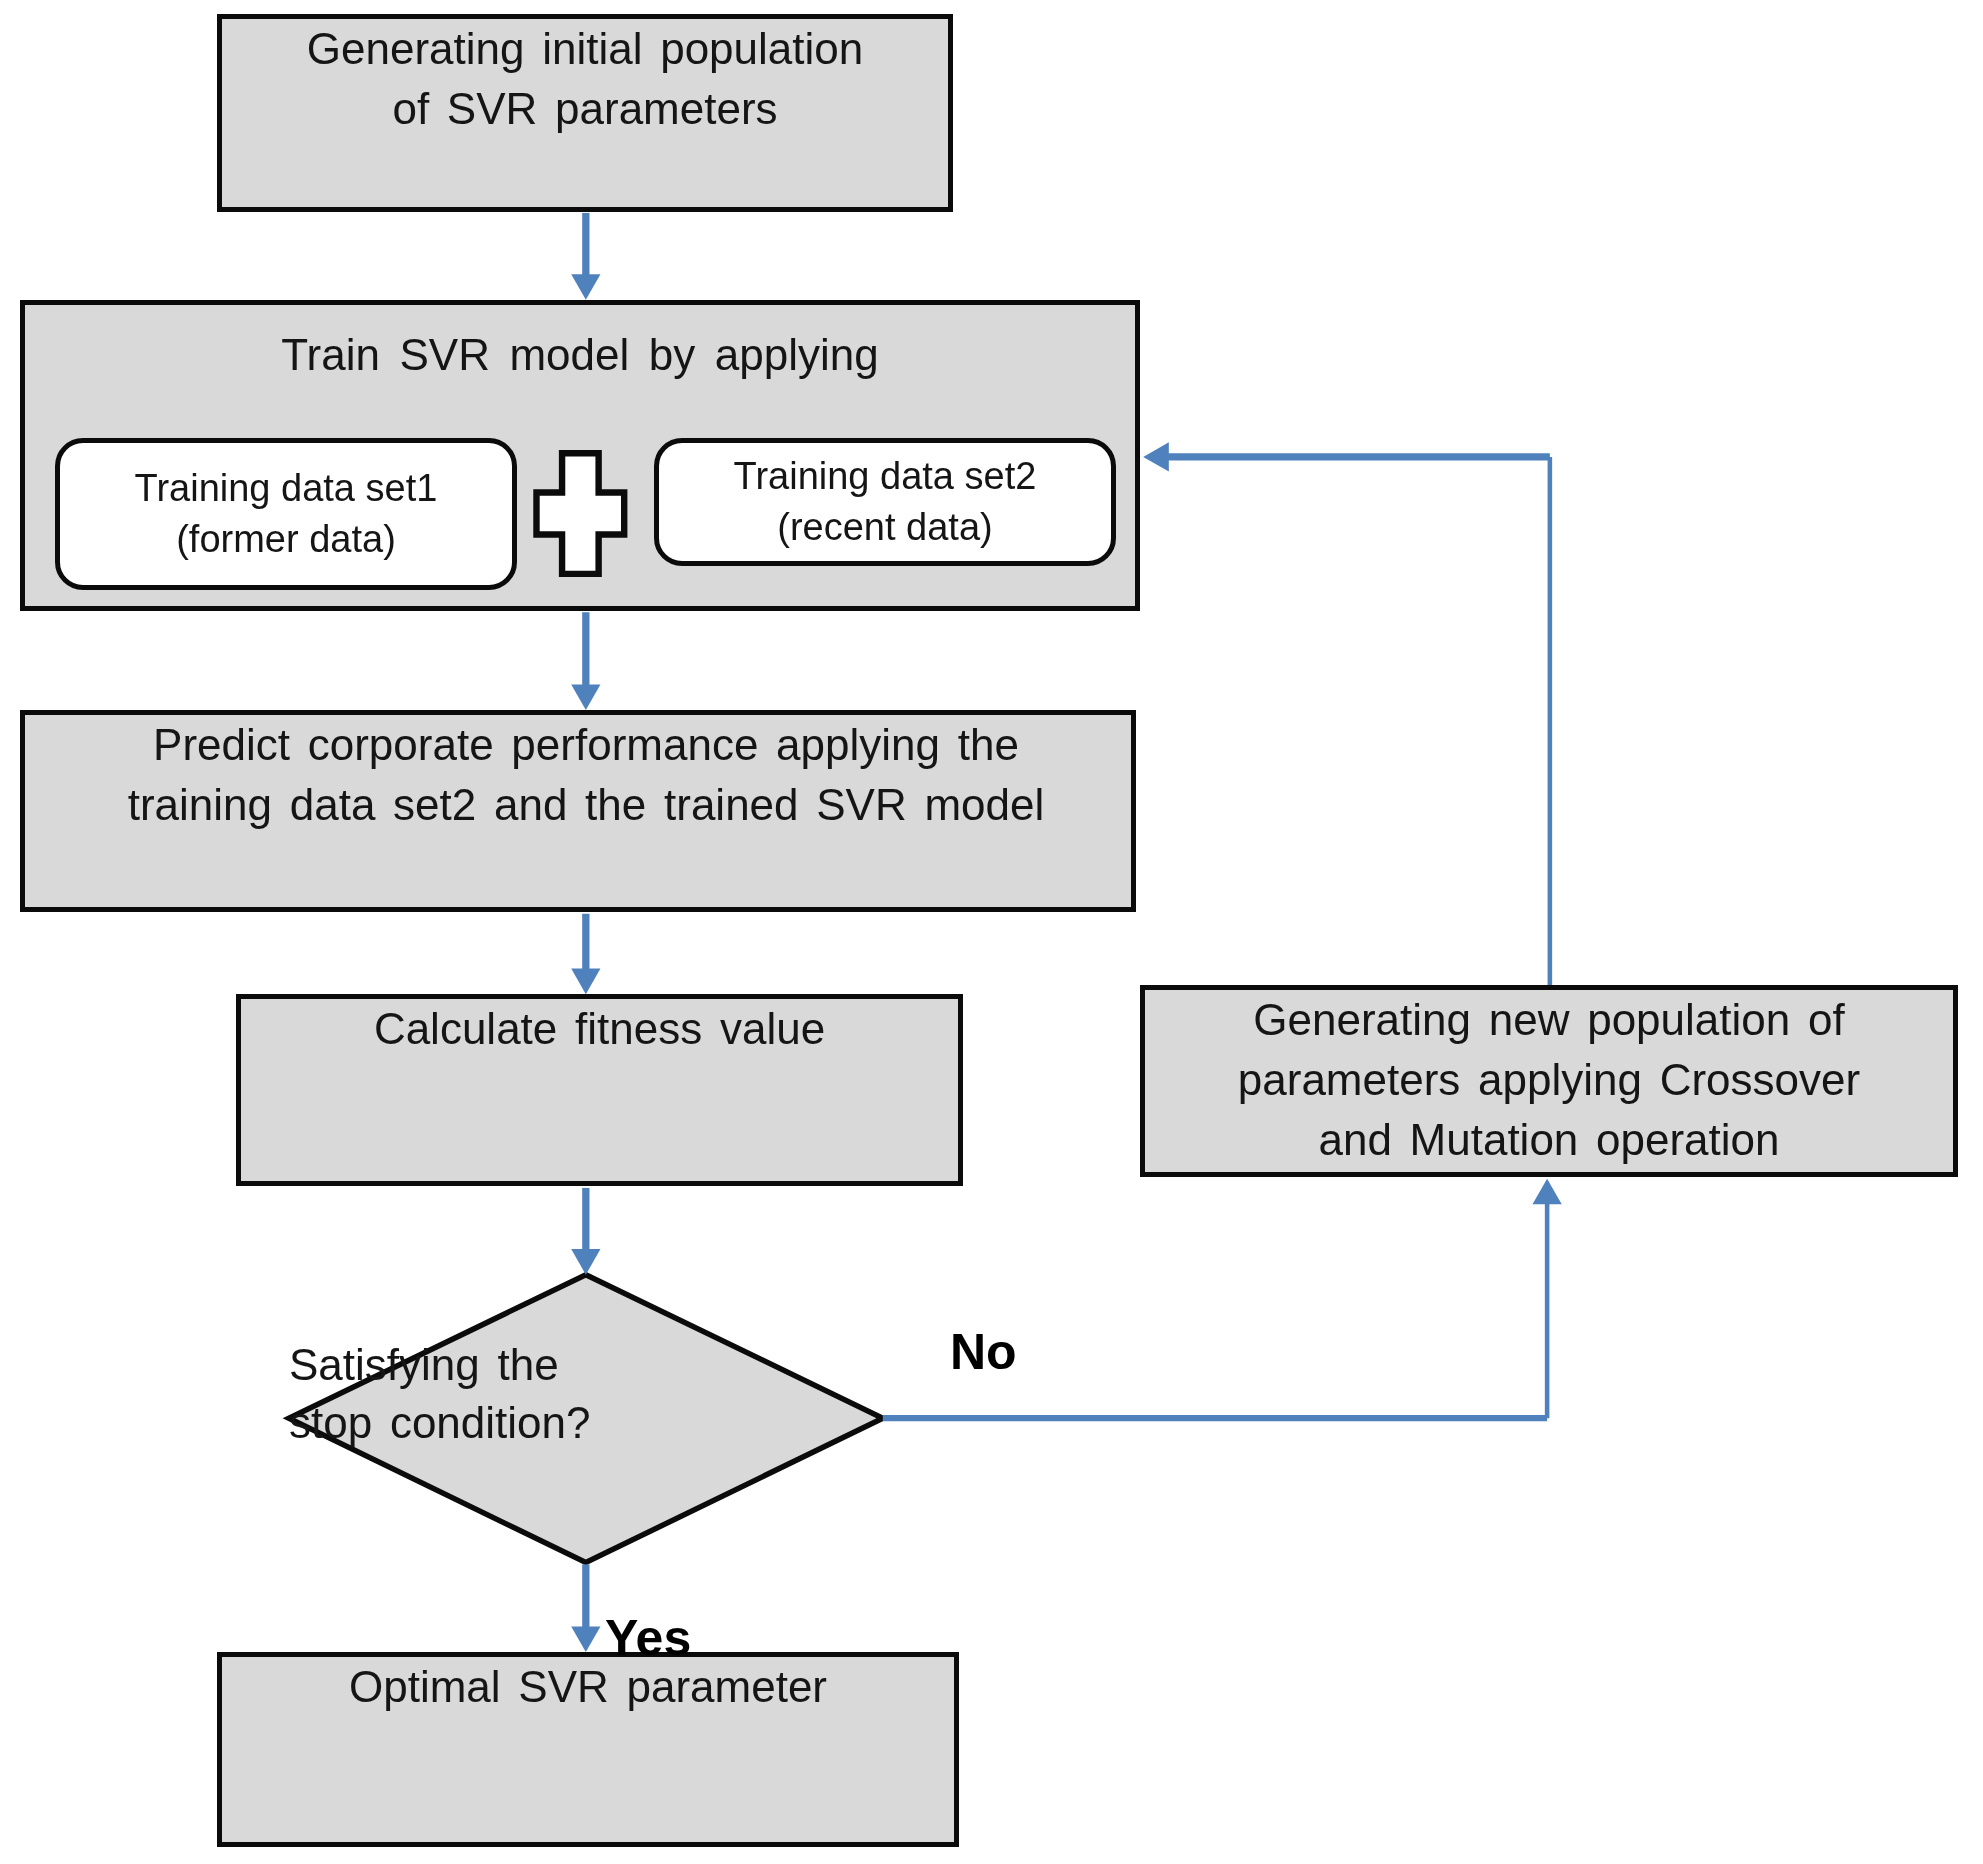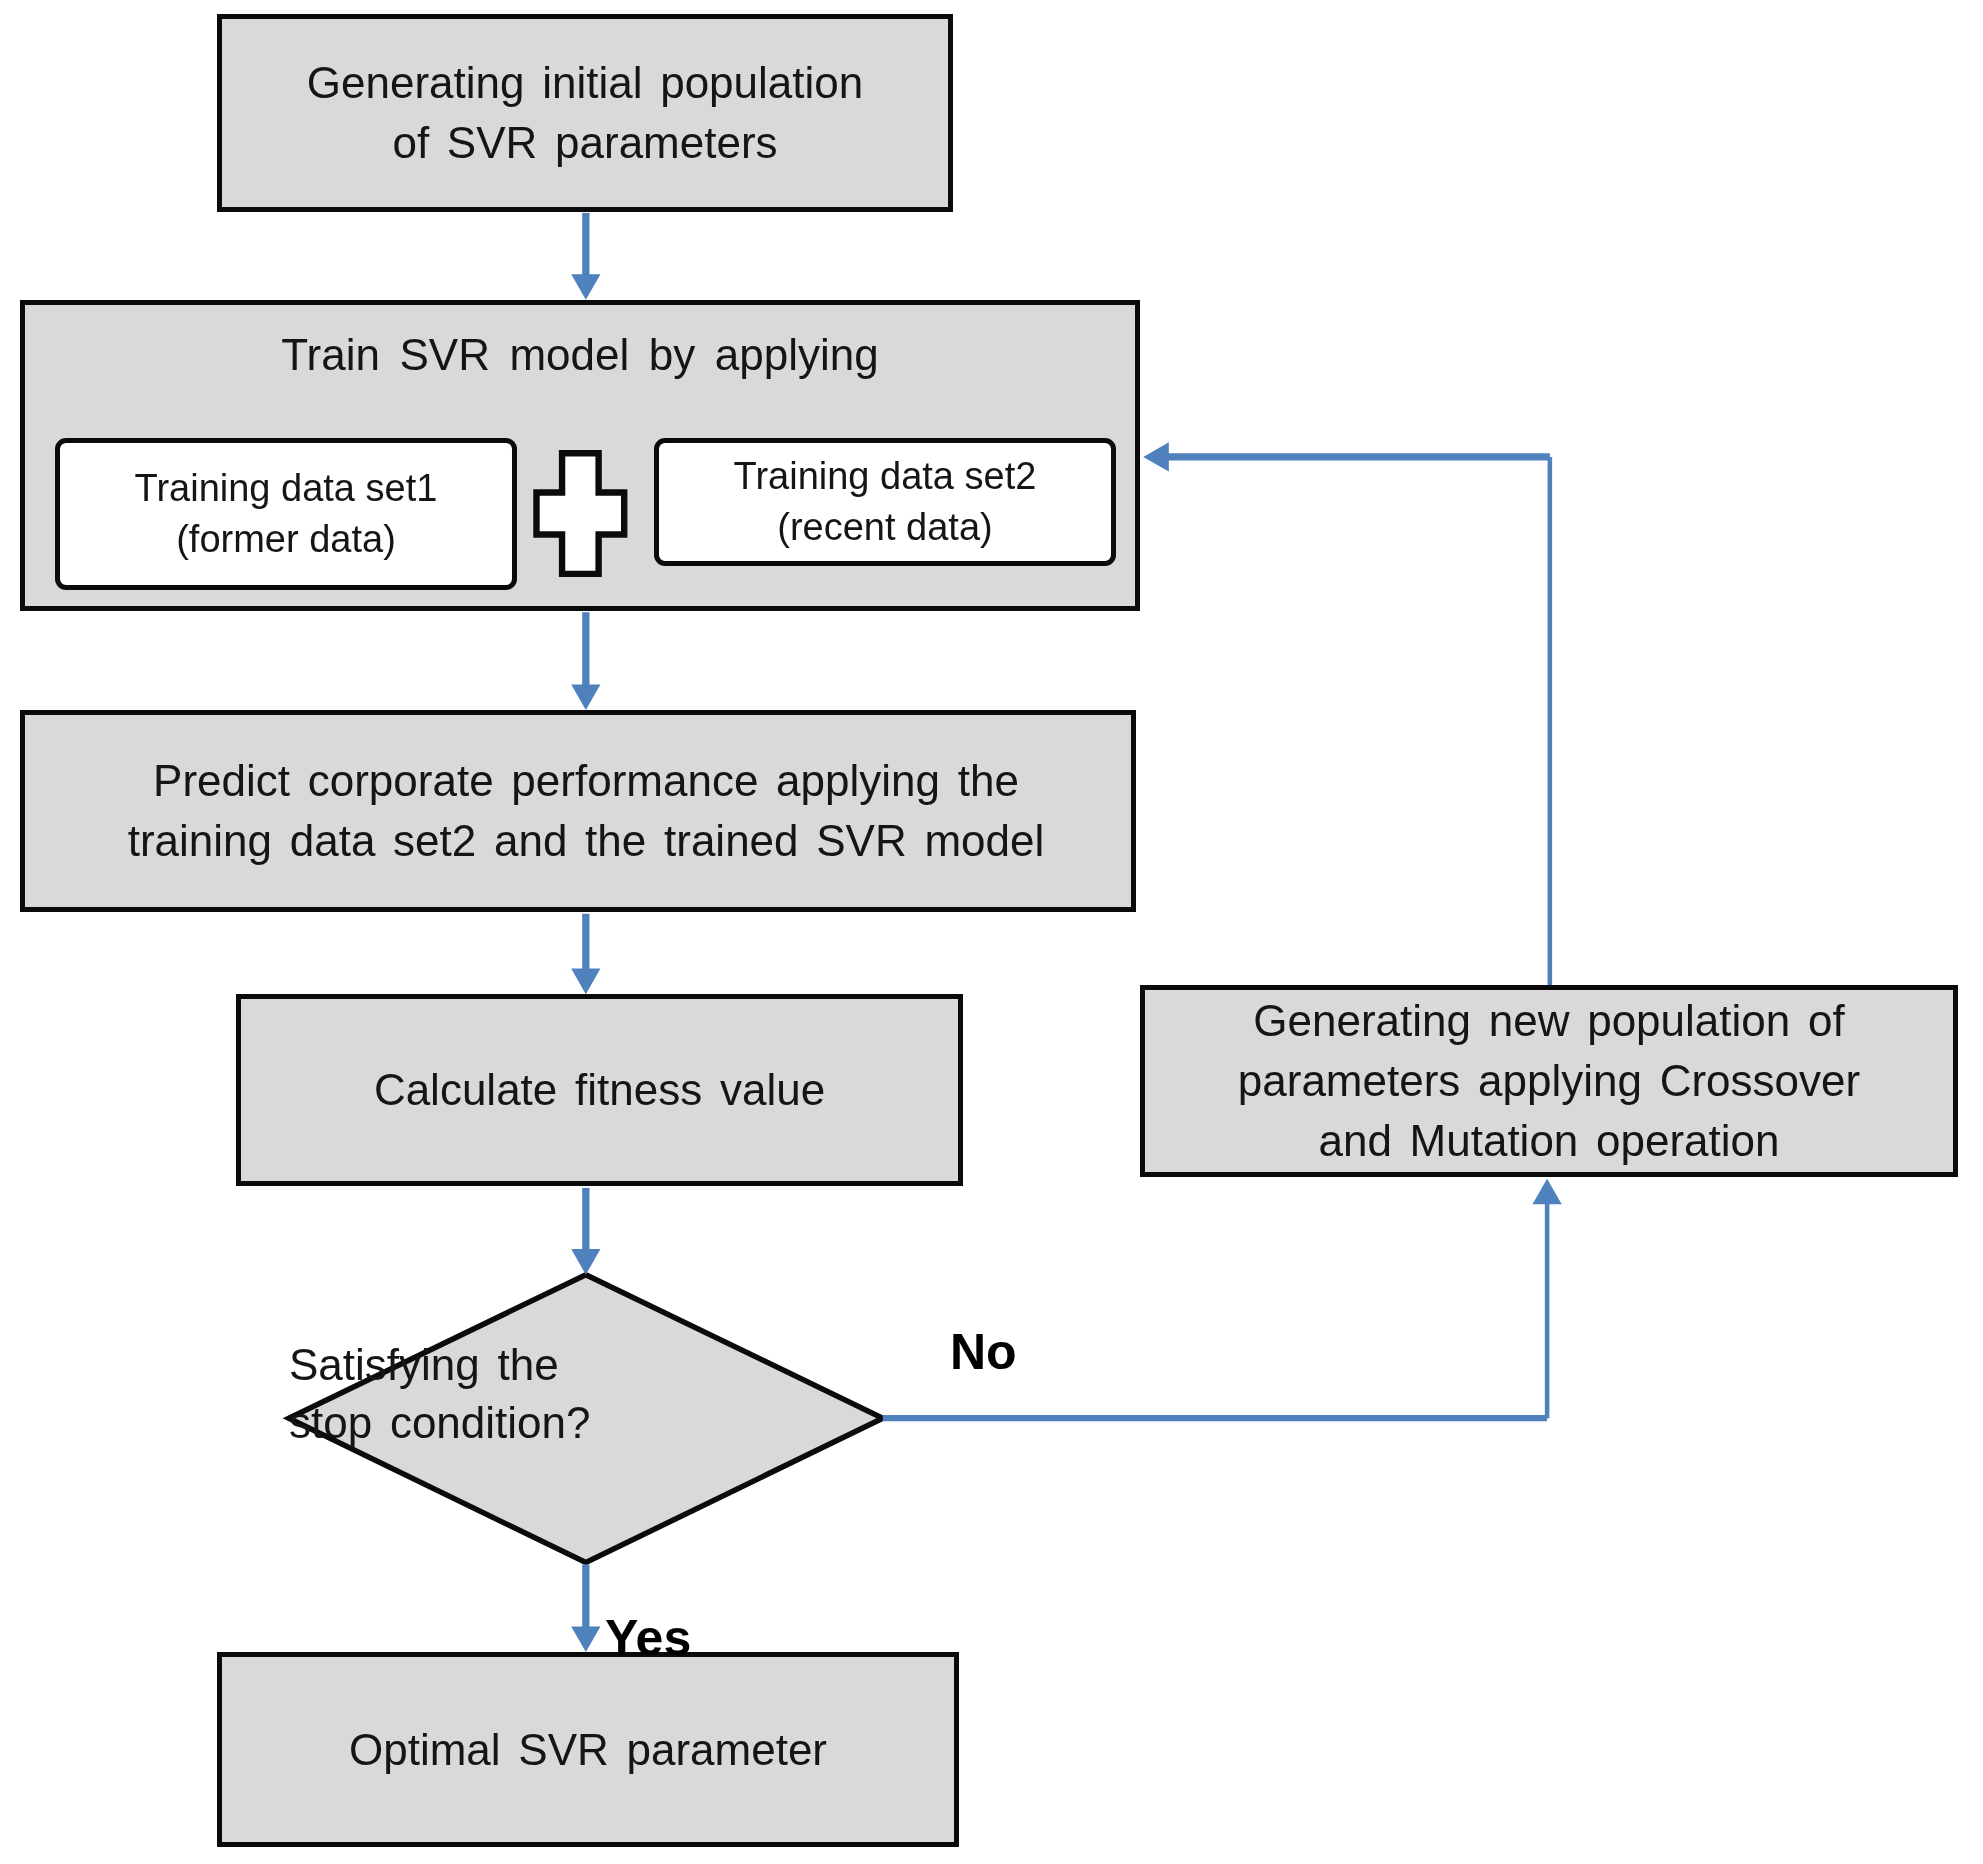--- a/index.html
+++ b/index.html
@@ -14,21 +14,21 @@
     background: #ffffff;
     font-family: "Liberation Sans", "DejaVu Sans", sans-serif;
     color: var(--text, #151515);
   }
   .box {
     position: absolute;
     box-sizing: border-box;
     background: var(--box-fill, #d9d9d9);
     border: 5.5px solid var(--box-border, #0b0b0b);
     display: flex;
-    align-items: center;
+    align-items: flex-start;
     justify-content: center;
     text-align: center;
   }
   .box-label {
     font-size: 44px;
     line-height: 60px;
     white-space: pre-line;
     word-spacing: 5.5px;
     color: var(--text, #151515);
   }
@@ -46,21 +46,21 @@
     text-align: center;
     font-size: 44px;
     line-height: 55px;
     word-spacing: 7.3px;
   }
   .rbox {
     position: absolute;
     box-sizing: border-box;
     background: var(--inner-fill, #ffffff);
     border: 5.5px solid var(--box-border, #0b0b0b);
-    border-radius: 11px;
+    border-radius: 28px;
     display: flex;
     align-items: center;
     justify-content: center;
     text-align: center;
   }
   #rbox-set1 { left: 30px;  top: 133px; width: 462px; height: 152px; }
   #rbox-set2 { left: 629px; top: 133px; width: 462px; height: 128px; }
   .rbox-label {
     font-size: 38px;
     line-height: 51px;

